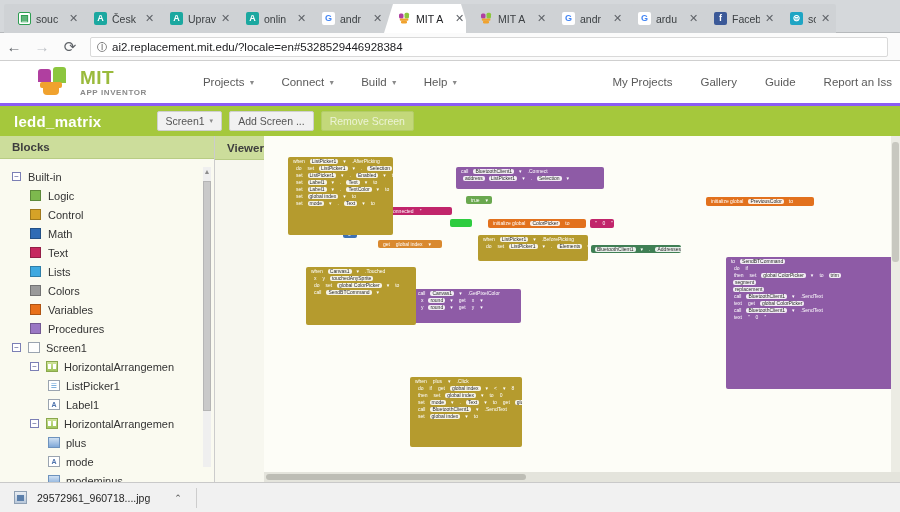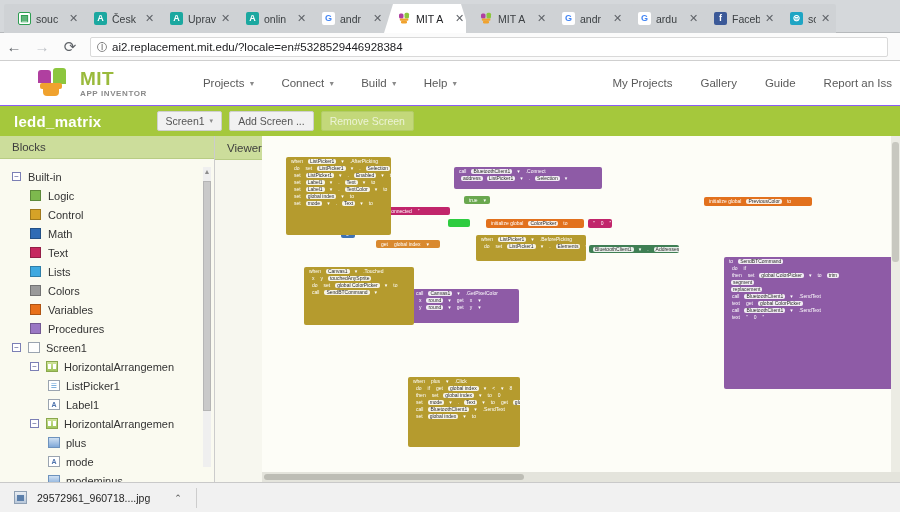--- a/index.html
+++ b/index.html
@@ -70,21 +70,21 @@
   .info-ico { font-size:10px; color:#6c6c6c; border:1px solid #8a8a8a; border-radius:50%;
               width:10px; height:10px; display:flex; align-items:center; justify-content:center;
               line-height:1; flex:0 0 10px; }
   .url { white-space:nowrap; overflow:hidden; }
 
   
   .page { position:absolute; left:0; top:61px; width:900px; height:421px; background:#fff; }
 
   .ai-header {
     position:relative; height:45px; background:#fff;
-    border-bottom:1px solid #8b5cf6;
+    border-bottom:3px solid #8b5cf6;
     display:flex; align-items:center;justify-content:space-between;
   }
   .logo-wrap { display:flex; align-items:center; gap:6px; margin-left:36px; }
   .logo-mark { width:38px; height:30px; position:relative; }
   .lm-a { position:absolute; left:2px; top:2px; width:13px; height:13px; background:#b03fa0; border-radius:3px 3px 0 0;}
   .lm-b { position:absolute; left:17px; top:0px; width:13px; height:16px; background:#8cc63e; border-radius:3px 3px 0 0;}
   .lm-c { position:absolute; left:4px; top:15px; width:22px; height:6px; background:#f0a22e; border-radius:2px;}
   .lm-d { position:absolute; left:7px; top:21px; width:16px; height:7px; background:#f0a22e; border-radius:0 0 4px 4px;}
   .logo-text { line-height:1; }
   .logo-mit { font-size:19px; font-weight:bold; color:#9aba3c; letter-spacing:0.5px; }
@@ -111,21 +111,21 @@
 
   .panels { position:relative; height:346px; background:#e9e9e9; display:flex; }
 
   .blocks-panel {
     width:215px; background:#fafaf0; position:relative;
     border-right:1px solid #ccc;
     display:flex; flex-direction:column;
   }
   .panel-head {
     height:24px; background:#ccdd9b; display:flex; align-items:center;
-    padding-left:12px; font-size:11.5px; font-weight:normal; color:#3e3e3e;
+    padding-left:12px; font-size:11.5px; font-weight:bold; color:#3e3e3e;
     border-bottom:1px solid #b8cc84;
   }
   .tree { flex:1 1 auto; padding:8px 0 0 0; position:relative; overflow:hidden; }
   .tnode { display:flex; align-items:center; height:19px; font-size:11px; color:#333; white-space:nowrap; }
   .toggle {
     width:9px; height:9px; border:1px solid #7b7fb5; background:#fff;
     display:flex; align-items:center; justify-content:center;
     font-size:8px; line-height:1; color:#4a4f8c; margin-right:7px; flex:0 0 9px;
   }
   .swatch { width:11px; height:11px; margin-right:7px; flex:0 0 11px; border:1px solid rgba(0,0,0,.25); }

